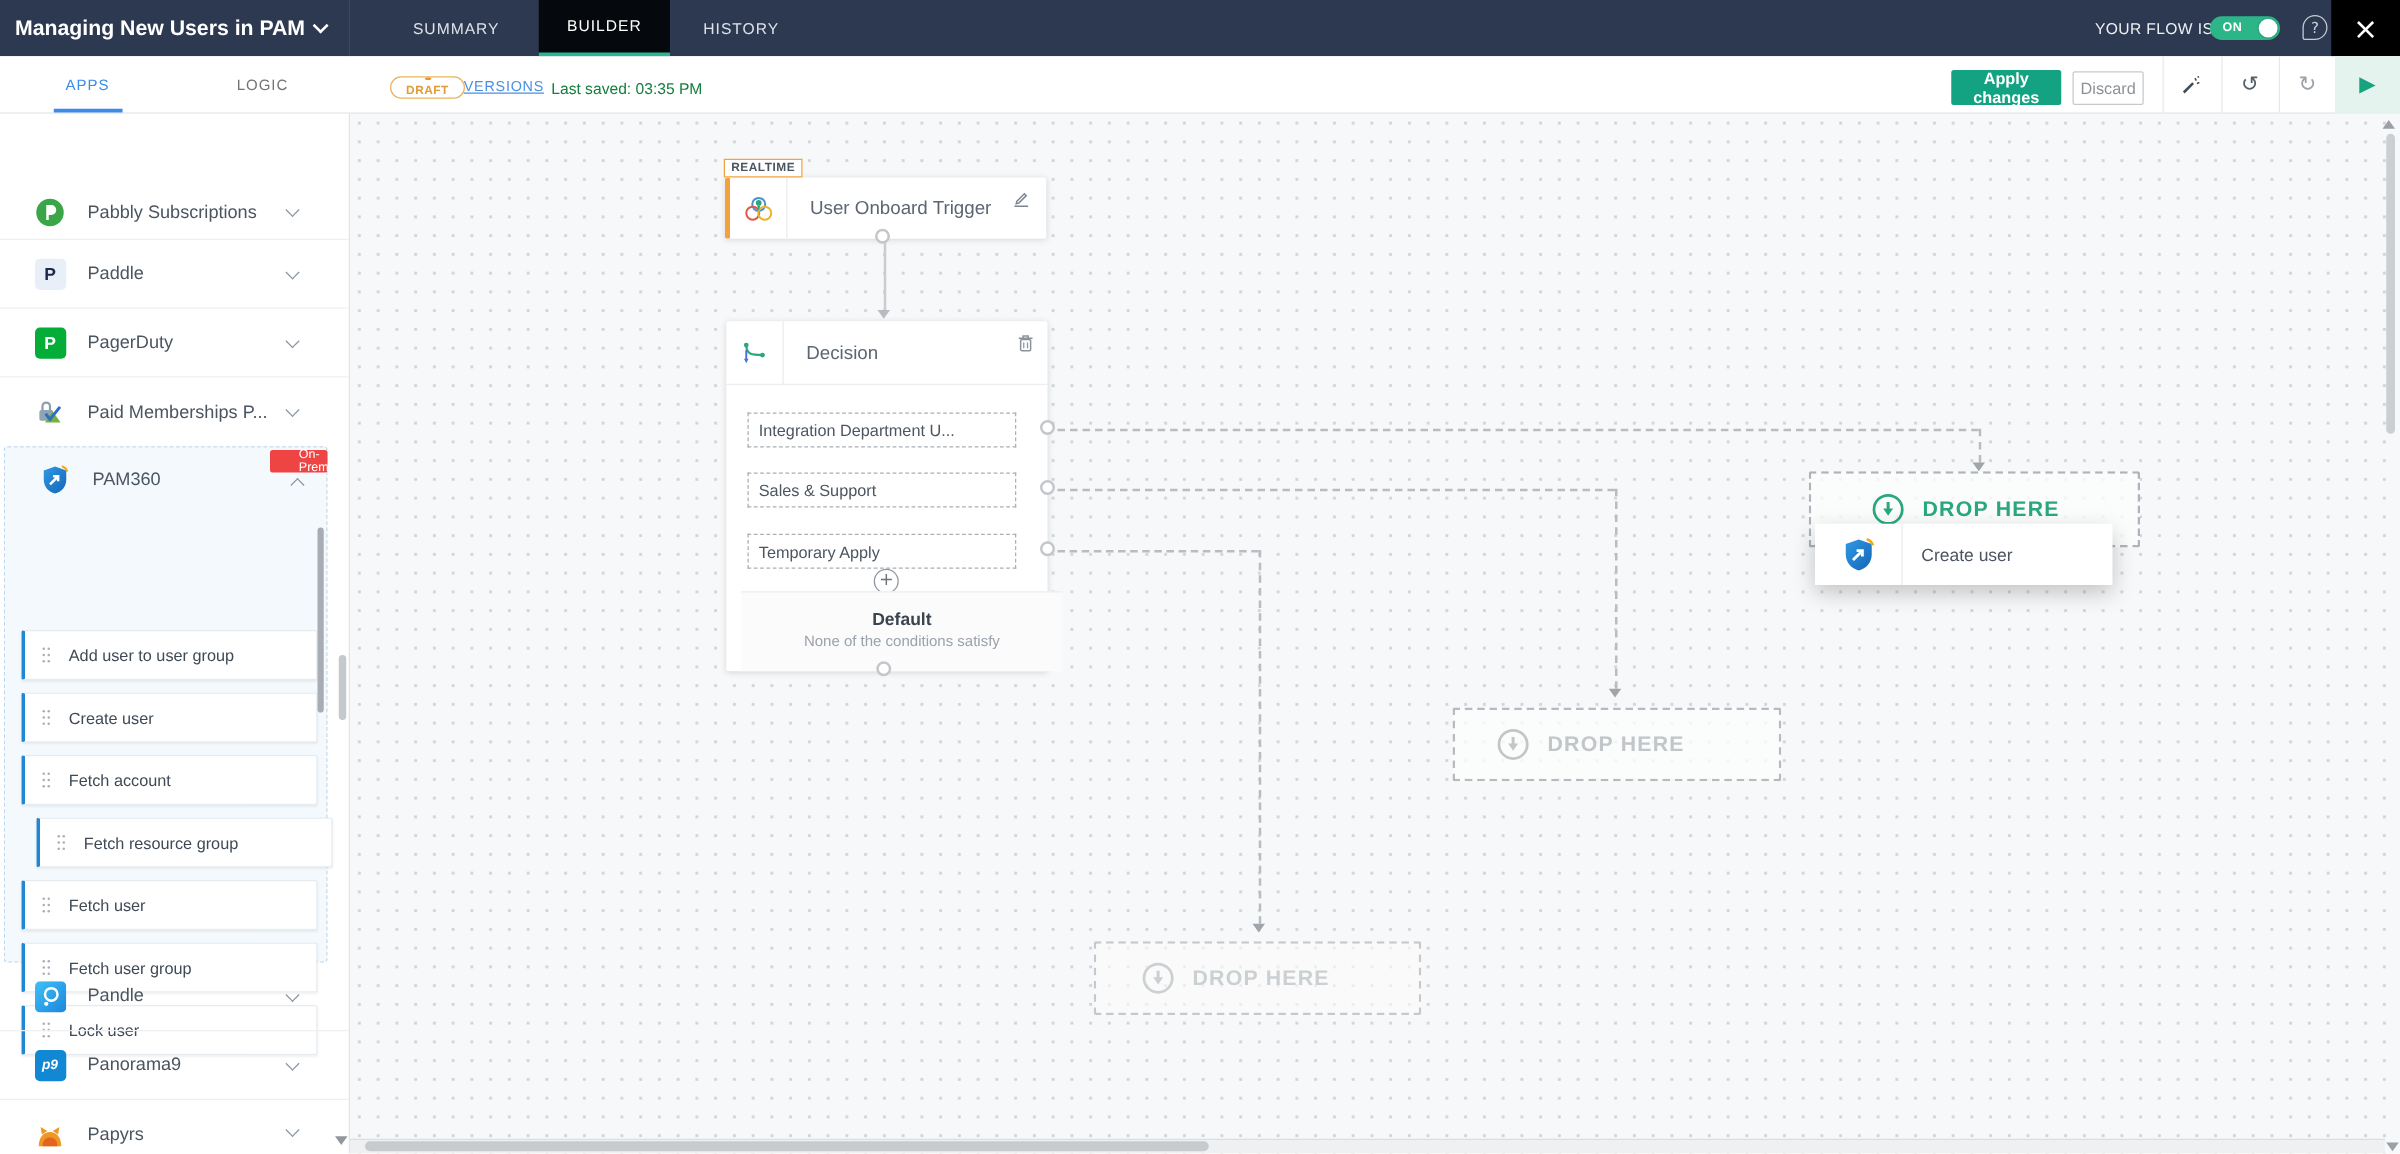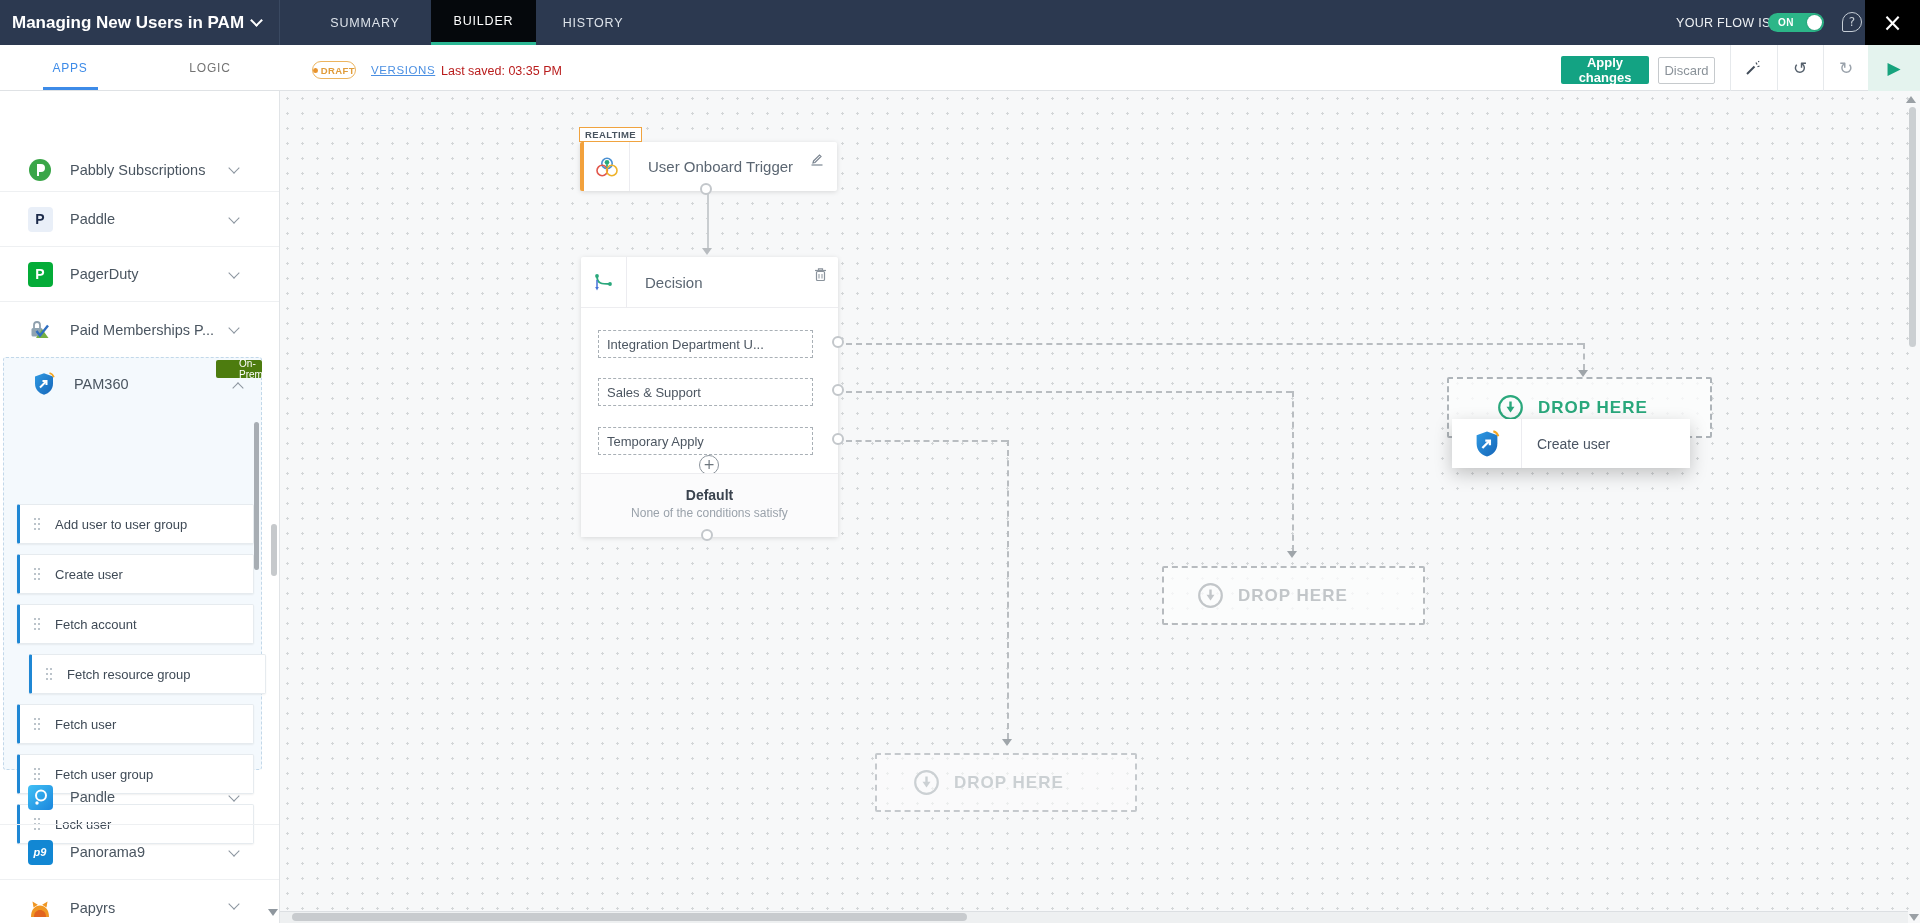--- a/index.html
+++ b/index.html
@@ -21,24 +21,24 @@
   .toggle .knob{position:absolute;right:2px;top:2px;width:15px;height:15px;border-radius:50%;background:#fff;box-shadow:0 0 2px rgba(0,0,0,.3);}
   .help{position:absolute;left:1842px;top:12px;width:20px;height:20px;border-radius:50% 50% 50% 2px;border:1.5px solid #c6ced6;color:#c6ced6;font-size:12px;display:flex;align-items:center;justify-content:center;cursor:pointer;}
   .close-btn{position:absolute;left:1865px;top:0;width:55px;height:45px;background:#000;color:#fff;font-size:24px;display:flex;align-items:center;justify-content:center;cursor:pointer;font-weight:normal;}
 
   
   .toolbar{position:absolute;left:0;top:45px;width:1920px;height:46px;background:#fff;border-bottom:1px solid #dfe2e5;}
   .stab{position:absolute;top:0;height:45px;width:140px;display:flex;align-items:center;justify-content:center;font-size:12px;letter-spacing:.8px;cursor:pointer;}
   .stab.apps{left:0;color:#3d8be8;}
   .stab.logic{left:140px;color:#737373;}
   .stab-underline{position:absolute;left:43px;top:42px;width:55px;height:3px;background:#3d8be8;}
-  .draft-pill{position:absolute;left:312px;top:16px;width:44px;height:18px;border:1px solid #ecb45e;border-radius:9px;display:flex;align-items:center;justify-content:center;gap:3px;font-size:9.5px;font-weight:bold;color:#e09c3a;letter-spacing:.4px;background:#fff;}
+  .draft-pill{position:absolute;left:312px;top:16px;width:60px;height:18px;border:1px solid #ecb45e;border-radius:9px;display:flex;align-items:center;justify-content:center;gap:3px;font-size:9.5px;font-weight:bold;color:#e09c3a;letter-spacing:.4px;background:#fff;flex-direction:column;}
   .draft-dot{width:5px;height:5px;border-radius:50%;background:#e8932c;}
   .versions{position:absolute;left:371px;top:19px;font-size:11.5px;letter-spacing:.6px;color:#4a8fe2;text-decoration:underline;cursor:pointer;}
-  .last-saved{position:absolute;left:441px;top:19px;font-size:12.5px;color:#b91c1c;}
+  .last-saved{position:absolute;left:441px;top:19px;font-size:12.5px;color:#15803d;}
   .apply-btn{position:absolute;left:1561px;top:11px;width:88px;height:28px;background:#13a383;color:#fff;font-size:13px;font-weight:bold;border:none;border-radius:2px;display:flex;align-items:center;justify-content:center;cursor:pointer;}
   .discard-btn{position:absolute;left:1658px;top:12px;width:57px;height:27px;background:#fff;color:#8a9299;font-size:13px;border:1px solid #c6cacd;border-radius:2px;display:flex;align-items:center;justify-content:center;cursor:pointer;}
   .tb-sep{position:absolute;top:45px;width:1px;height:46px;background:#e6e9ec;}
   .tb-ic{position:absolute;top:45px;width:34px;height:46px;display:flex;align-items:center;justify-content:center;cursor:pointer;}
   .glyph{font-family:"DejaVu Sans",sans-serif;}
   .undo-g{font-size:17px;color:#55606c;}
   .redo-g{font-size:17px;color:#9aa2ab;}
   .play-btn{position:absolute;left:1868px;top:45px;width:52px;height:46px;background:#e4f3ee;display:flex;align-items:center;justify-content:center;cursor:pointer;}
   .play-g{color:#17a37d;font-size:17px;}
 
@@ -48,21 +48,21 @@
   .search-box input{border:none;outline:none;font-size:14px;color:#3f4a56;width:180px;background:transparent;}
   .search-box input::placeholder{color:#9aa4ae;}
   .app-row{position:absolute;left:0;width:280px;height:55px;border-bottom:1px solid #eef0f2;display:flex;align-items:center;cursor:pointer;}
   .app-ic{position:absolute;left:27px;width:26px;height:26px;display:flex;align-items:center;justify-content:center;}
   .tile{width:25px;height:25px;border-radius:4px;display:flex;align-items:center;justify-content:center;font-weight:bold;}
   .app-name{position:absolute;left:70px;font-size:14.5px;color:#4a5560;}
   .chev{position:absolute;left:230px;width:8px;height:8px;border-right:1.6px solid #8b959f;border-bottom:1.6px solid #8b959f;transform:rotate(45deg);margin-top:-3px;}
   .chev.up{transform:rotate(-135deg);margin-top:4px;}
   .pam-wrap{position:absolute;left:3px;top:266px;width:259px;height:413px;background:#f4f9fd;border:1px dashed #c2d8ea;border-radius:3px;}
   .pam-head{position:absolute;left:0;top:0;width:100%;height:52px;cursor:pointer;}
-  .pam-badge{position:absolute;left:212px;top:2px;width:46px;height:18px;background:#4d7c0f;color:#fff;font-size:10px;border-radius:2px;display:flex;align-items:center;justify-content:center;padding-left:24px;}
+  .pam-badge{position:absolute;left:212px;top:2px;width:46px;height:18px;background:#ef4444;color:#fff;font-size:10px;border-radius:2px;display:flex;align-items:center;justify-content:center;padding-left:24px;}
   .action-card{position:absolute;left:13px;width:237px;height:40px;background:#fff;border:1px solid #e6ebef;border-left:3px solid #1f87d4;border-radius:2px;box-shadow:0 1px 2px rgba(0,0,0,.06);display:flex;align-items:center;cursor:grab;}
   .action-card .txt{position:absolute;left:35px;font-size:13px;color:#3f4a56;}
   .drag-dots{position:absolute;left:13px;}
   .inner-thumb{position:absolute;left:254px;top:331px;width:5px;height:148px;background:#a7adb3;border-radius:3px;}
   .outer-thumb{position:absolute;left:271px;top:433px;width:6px;height:52px;background:#c6c9cc;border-radius:3px;}
   .sb-down-arr{position:absolute;left:268px;top:818px;width:0;height:0;border-left:5px solid transparent;border-right:5px solid transparent;border-top:7px solid #8f979e;}
 
   
   .canvas{position:absolute;left:280px;top:91px;width:1640px;height:832px;background-color:#f7f8f9;background-image:radial-gradient(circle,#d3d6d8 1.1px,transparent 1.3px);background-size:15px 15px;overflow:hidden;}
   .node{position:absolute;background:#fff;box-shadow:0 1px 5px rgba(0,0,0,.13);border-radius:2px;}
@@ -70,21 +70,21 @@
   .rt-tag{position:absolute;left:299px;top:36px;height:15px;padding:0 5px;background:#fff;border:1px solid #f0a33f;font-size:9.5px;font-weight:bold;color:#4a5560;letter-spacing:.4px;display:flex;align-items:center;z-index:3;}
   .node-ic{position:absolute;left:0;top:0;width:46px;height:100%;display:flex;align-items:center;justify-content:center;border-right:1px solid #ececf0;}
   .node-title{position:absolute;left:64px;top:0;height:100%;display:flex;align-items:center;font-size:15px;color:#5b6672;}
   .edit-ic{position:absolute;right:12px;top:9px;cursor:pointer;}
   .trash-ic{position:absolute;right:11px;top:10px;cursor:pointer;}
   .decision-node{left:301px;top:166px;width:257px;height:280px;}
   .dec-head{position:absolute;left:0;top:0;width:100%;height:51px;border-bottom:1px solid #ededf0;}
   .branch{position:absolute;left:17px;width:215px;height:28px;border:1px dashed #a9b0b6;background:#fff;display:flex;align-items:center;padding-left:8px;font-size:13px;color:#4c5661;cursor:pointer;white-space:nowrap;overflow:hidden;}
   .conn-dot{position:absolute;width:12px;height:12px;border:2px solid #c3c7cb;background:#fff;border-radius:50%;z-index:2;}
   .plus-btn{position:absolute;left:118px;top:198px;width:20px;height:20px;border:1.5px solid #8d959d;border-radius:50%;color:#6c757d;font-size:14px;line-height:17px;text-align:center;cursor:pointer;background:#fff;}
-  .default-sec{position:absolute;left:0;top:216px;width:100%;height:64px;background:#fbfbfc;border-top:1px solid #ededf0;text-align:center;}
+  .default-sec{position:absolute;left:12px;top:216px;width:100%;height:64px;background:#fbfbfc;border-top:1px solid #ededf0;text-align:center;}
   .default-title{font-size:14px;font-weight:bold;color:#3a434e;margin-top:13px;}
   .default-sub{font-size:12px;color:#9aa2ab;margin-top:3px;}
   .dash-h{position:absolute;border-top:2px dashed #b9bdc1;z-index:1;}
   .dash-v{position:absolute;border-left:2px dashed #b9bdc1;z-index:1;}
   .solid-v{position:absolute;border-left:2px solid #c9cdd0;z-index:1;}
   .arr-down{position:absolute;width:0;height:0;border-left:5px solid transparent;border-right:5px solid transparent;border-top:7px solid #9fa5aa;z-index:1;}
   .drop-zone{position:absolute;border:2px dashed #b7bbbf;border-radius:2px;display:flex;align-items:center;background:rgba(252,253,253,.78);z-index:2;}
   .drop-zone .dz-label{font-size:17px;font-weight:bold;letter-spacing:1px;margin-left:14px;}
   .dz-active{border-color:#aeb4b9;color:#2aa87c;}
   .dz-active .dz-label{color:#2aa87c;}

